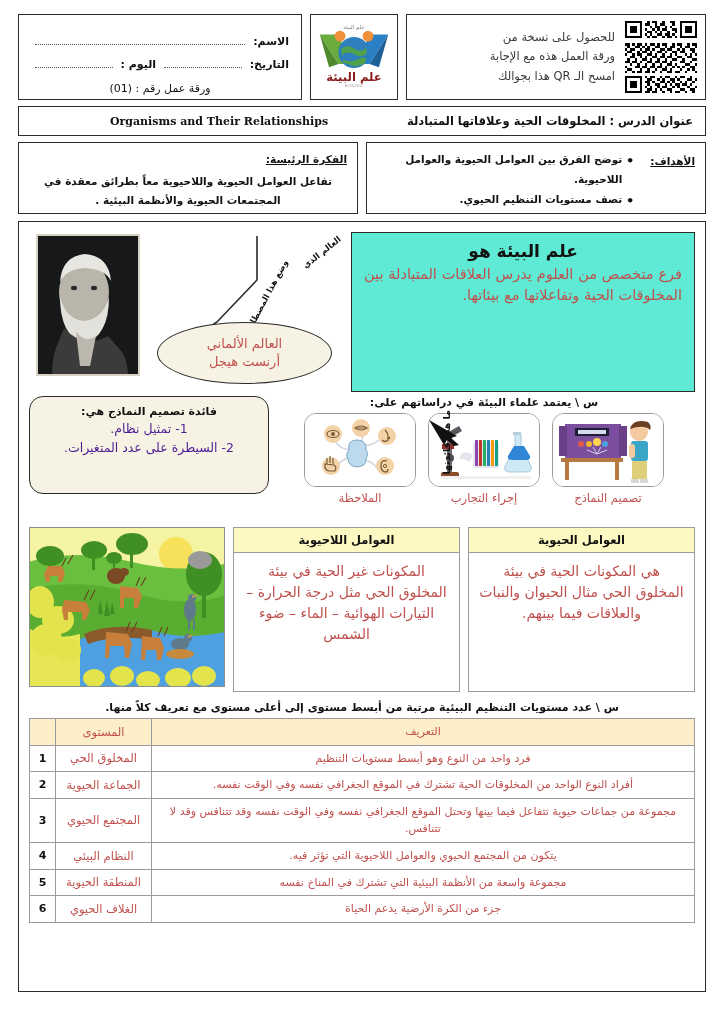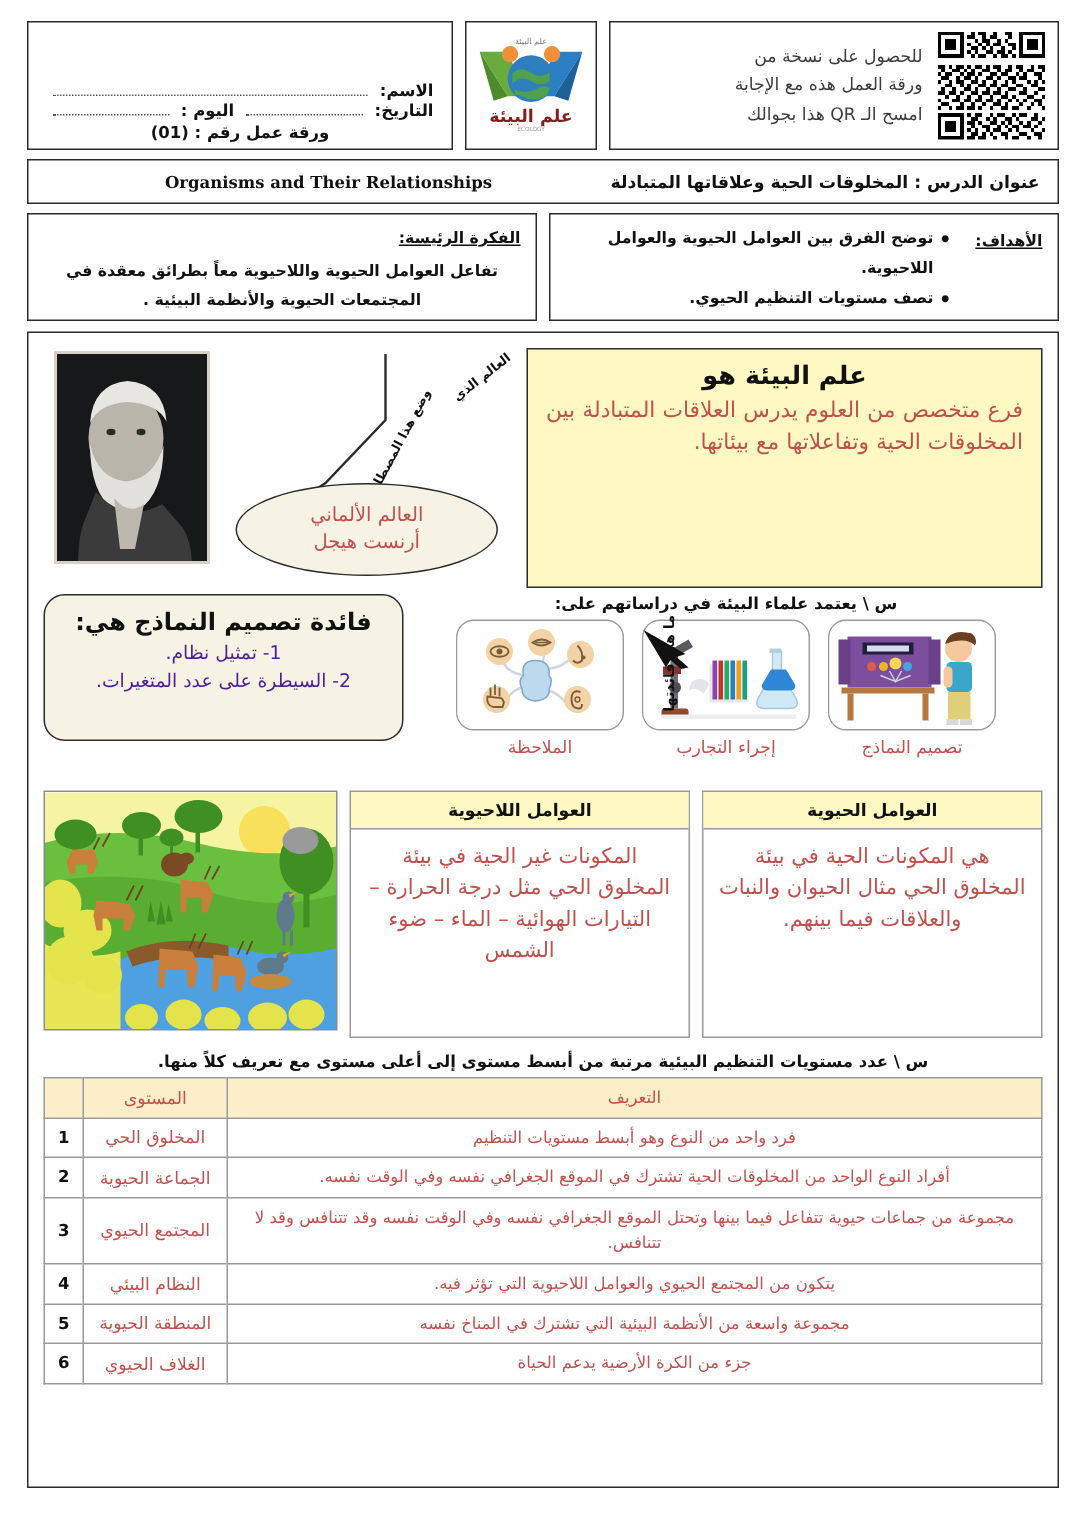--- a/index.html
+++ b/index.html
@@ -18,25 +18,25 @@
 
   
   .top-row { display:flex; gap:8px; align-items:stretch; height: 86px; }
   .qr-box { flex: 0 0 300px; display:flex; align-items:center; gap:10px; padding:0 8px; }
   .qr-img { width:72px; height:72px; flex:0 0 72px; }
   .qr-text { font-size: 11.5px; color:#3a3a3a; line-height:1.7; text-align:right; flex:1; }
 
   .logo-box { flex: 0 0 86px; display:flex; align-items:flex-start; justify-content:center; padding:4px; }
   .logo-wrap { width:78px; height:70px; position:relative; }
 
-  .id-box { flex:1; padding:9px 12px 4px 12px; display:flex; flex-direction:column; justify-content:flex-end; }
+  .id-box { flex:1; padding:20px 12px 4px 12px; display:flex; flex-direction:column; justify-content:space-between; }
   .id-line { display:flex; align-items:baseline; font-size:11px; color:#111; font-weight:bold; gap:4px;}
   .id-lbl { white-space:nowrap; }
   .dots { flex:1; border-bottom:1.3px dotted #555; height:10px; margin: 0 4px; }
-  .id-center { text-align:center; font-size:11px; font-weight:bold; color:#111; padding-top:2px;}
+  .id-center { text-align:center; font-size:11px; font-weight:normal; color:#111; padding-top:2px;}
 
   
   .title-box { margin-top:6px; height:30px; display:flex; align-items:center; padding: 0 12px; }
   .title-ar { font-size:11.5px; font-weight:bold; color:#111; white-space:nowrap; }
   .title-en { flex:1; text-align:center; font-family:"DejaVu Serif","Liberation Serif",serif; font-weight:bold; font-size:11px; color:#111; }
 
   
   .io-row { margin-top:6px; display:flex; gap:8px; height:72px; }
   .io-box { flex:1; padding:7px 10px; font-size:10.5px; color:#111; line-height:1.75; }
   .io-head { font-weight:bold; text-decoration:underline; display:block; margin-bottom:4px; }
@@ -58,29 +58,29 @@
   .bubble-col { flex:0 0 192px; position:relative; }
   .callout-txt { position:absolute; right:8px; top:2px; font-size:8.5px; font-weight:bold; color:#111;
                  transform: rotate(-38deg); transform-origin: right top; white-space:nowrap; }
   .callout-txt2 { position:absolute; right:64px; top:26px; font-size:8.5px; font-weight:bold; color:#111;
                  transform: rotate(-62deg); transform-origin: right top; white-space:nowrap; }
   .ellipse { position:absolute; left:4px; bottom:8px; width:175px; height:62px; border:1.6px solid #2b2b2b;
              border-radius:50%; background:#f7f3e4; display:flex; flex-direction:column; align-items:center;
              justify-content:center; }
   .ellipse span { font-size:13px; color:#c0504d; line-height:1.35; }
 
-  .def-box { flex:1; border:1.6px solid #2b2b2b; background:#fef9c3; padding:8px 12px 10px 12px; }
+  .def-box { flex:1; border:1.6px solid #2b2b2b; background:#5eead4; padding:8px 12px 10px 12px; }
   .def-title { font-size:17px; font-weight:bold; color:#111; text-align:center; margin-bottom:3px; }
   .def-text { font-size:14.5px; color:#c0504d; line-height:1.45; text-align:justify; }
 
   
   .s2 { display:flex; gap:4px; margin-top:4px; height:125px; position:relative; }
   .models-box { flex:0 0 240px; border:1.6px solid #2b2b2b; border-radius:14px; background:#f7f3e4;
                 padding:8px 12px; height:98px; }
-  .models-head { font-size:16px; font-weight:bold; color:#111; text-align:center; margin-bottom:2px; }
+  .models-head { font-size:11px; font-weight:bold; color:#111; text-align:center; margin-bottom:2px; }
   .models-li { font-size:12.5px; color:#4c1d95; line-height:1.5; text-align:center; }
 
   .vert-note { position:absolute; right:243px; top:14px; font-size:9.5px; font-weight:bold; color:#111;
                writing-mode: vertical-rl; transform: rotate(180deg); letter-spacing:0.5px;}
   .arrow { position:absolute; right:228px; top:18px; width:40px; height:32px; }
 
   .right-col { flex:1; display:flex; flex-direction:column; }
   .q-line { font-size:11px; font-weight:bold; color:#111; text-align:center; margin-bottom:4px; }
   .cards { display:flex; gap:12px; justify-content:center; }
   .card { width:112px; }

